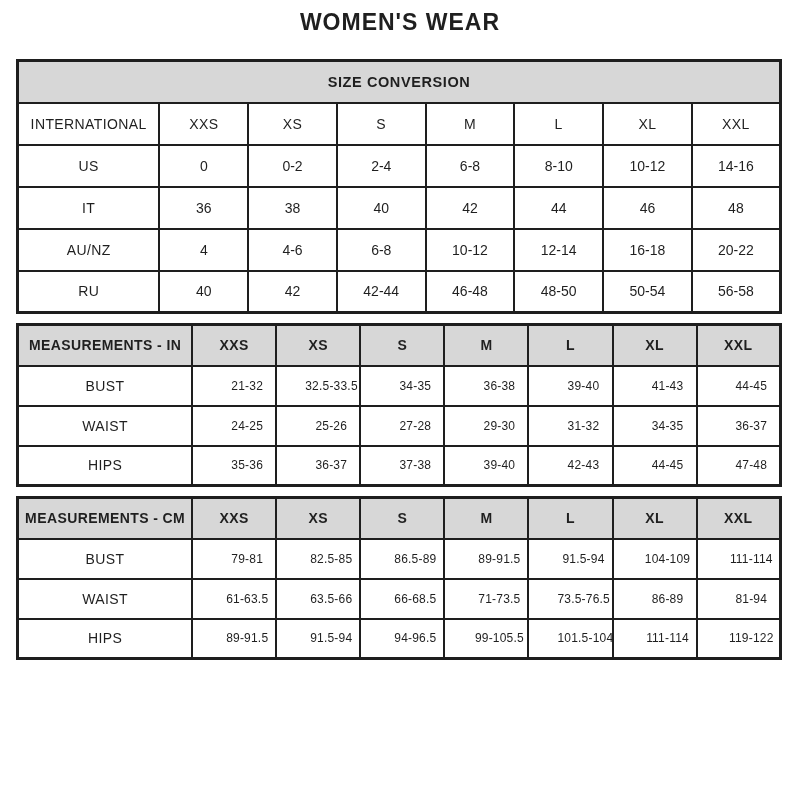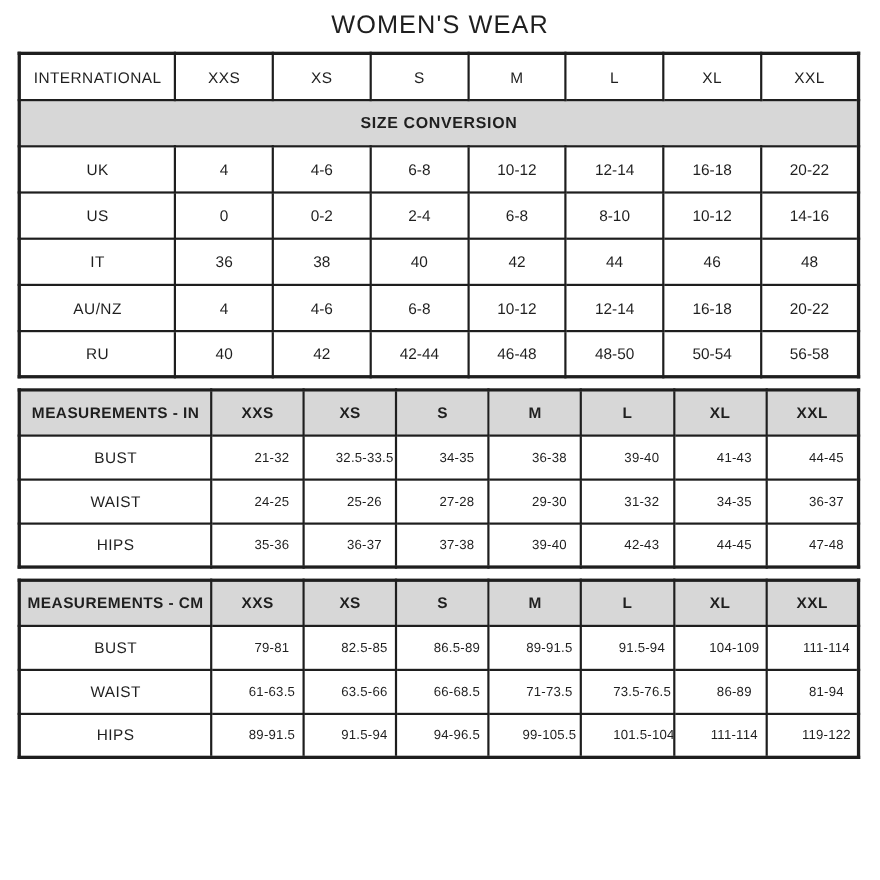--- a/index.html
+++ b/index.html
@@ -12,23 +12,23 @@
   html,body{ margin:0; padding:0; }
   body{
     width:800px; height:800px;
     background:var(--bg);
     color:var(--text);
     font-family:"Liberation Sans", sans-serif;
   }
   .page-title{
     text-align:center;
     font-size:23px;
-    font-weight:400;
+    font-weight:700;
     letter-spacing:1px;
-    margin:9px 0 12px 0;
+    margin:9px 0 24px 0;
     line-height:26px;
   }
   .wrap{ width:766px; margin-left:16px; }
   table{
     border-collapse:collapse;
     table-layout:fixed;
     width:100%;
     border:3px solid var(--border);
   }
   td{
@@ -76,43 +76,33 @@
       <col style="width:11.63%">
         <col style="width:11.63%">
         <col style="width:11.63%">
       <col style="width:11.63%">
         <col style="width:11.63%">
         <col style="width:11.63%">
       <col style="width:11.62%">
     </colgroup>
     <tbody>
         <tr>
+          <td class="banner" colspan="8">SIZE CONVERSION</td>
+        </tr>
+        <tr>
           <td class="rowlabel">INTERNATIONAL</td>
           <td class="colhead">XXS</td>
           <td class="colhead">XS</td>
           <td class="colhead">S</td>
           <td class="colhead">M</td>
           <td class="colhead">L</td>
           <td class="colhead">XL</td>
           <td class="colhead">XXL</td>
         </tr>
         <tr>
-          <td class="banner" colspan="8">SIZE CONVERSION</td>
-        </tr>
-        <tr>
-          <td class="rowlabel">UK</td>
-          <td>4</td>
-          <td>4-6</td>
-          <td>6-8</td>
-          <td>10-12</td>
-          <td>12-14</td>
-          <td>16-18</td>
-          <td>20-22</td>
-        </tr>
-        <tr>
           <td class="rowlabel">US</td>
           <td>0</td>
           <td>0-2</td>
           <td>2-4</td>
           <td>6-8</td>
           <td>8-10</td>
           <td>10-12</td>
           <td>14-16</td>
         </tr>
         <tr>

